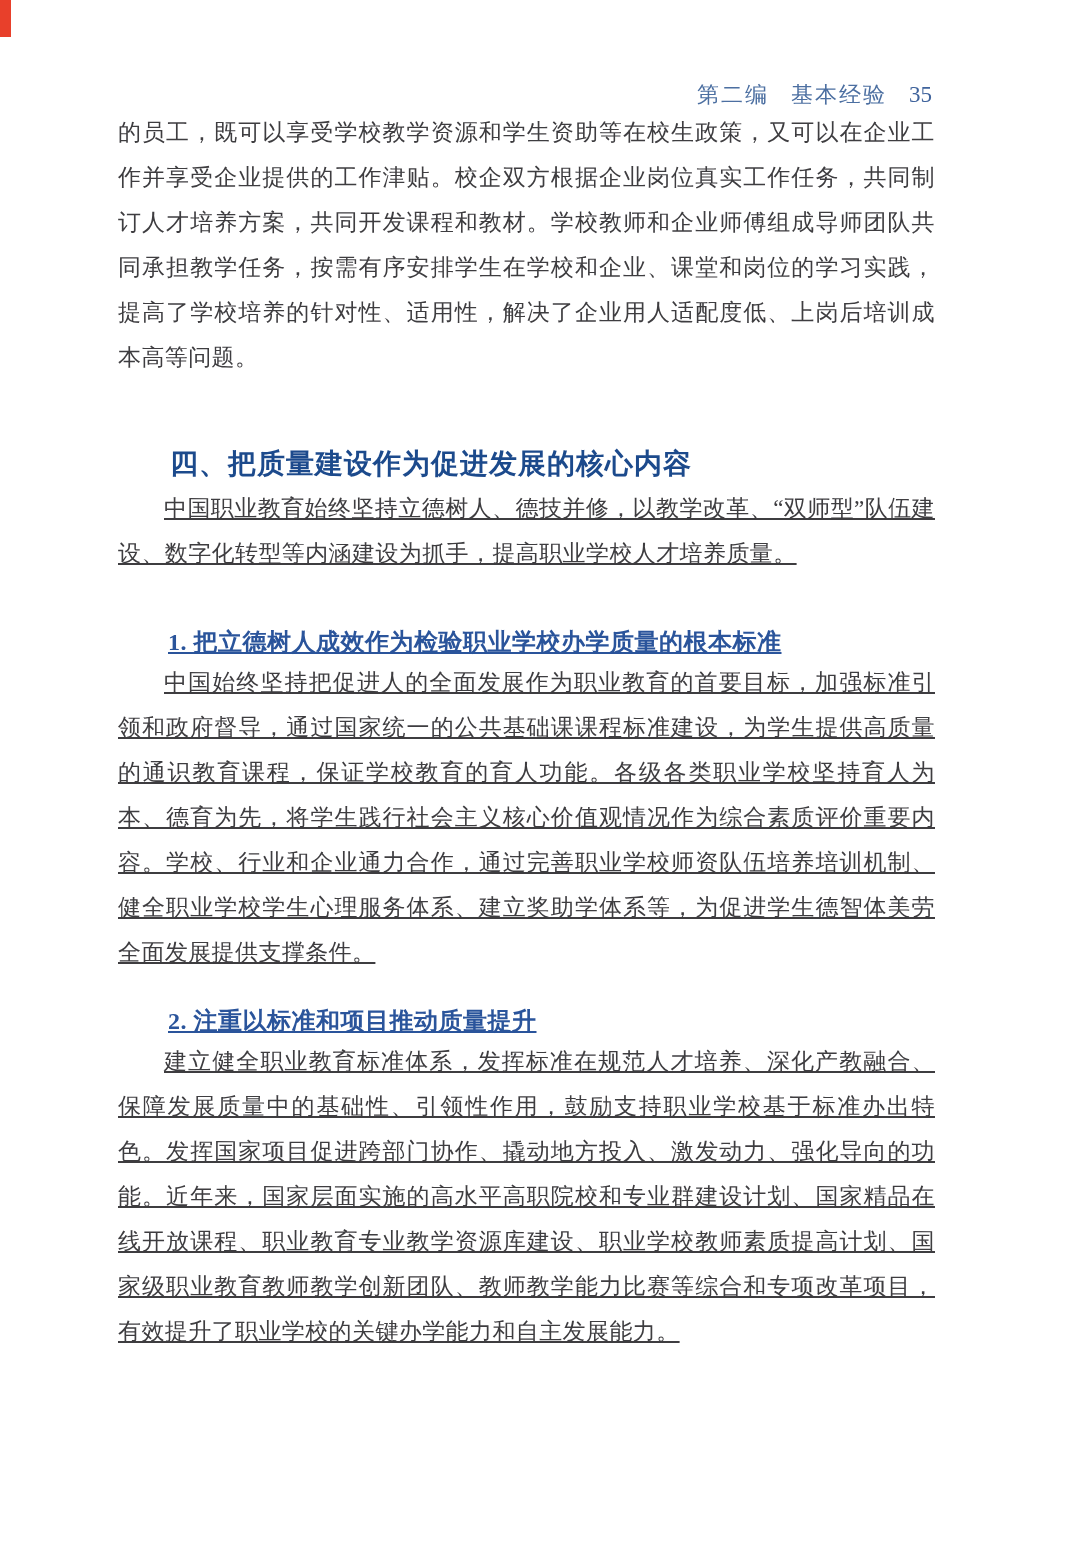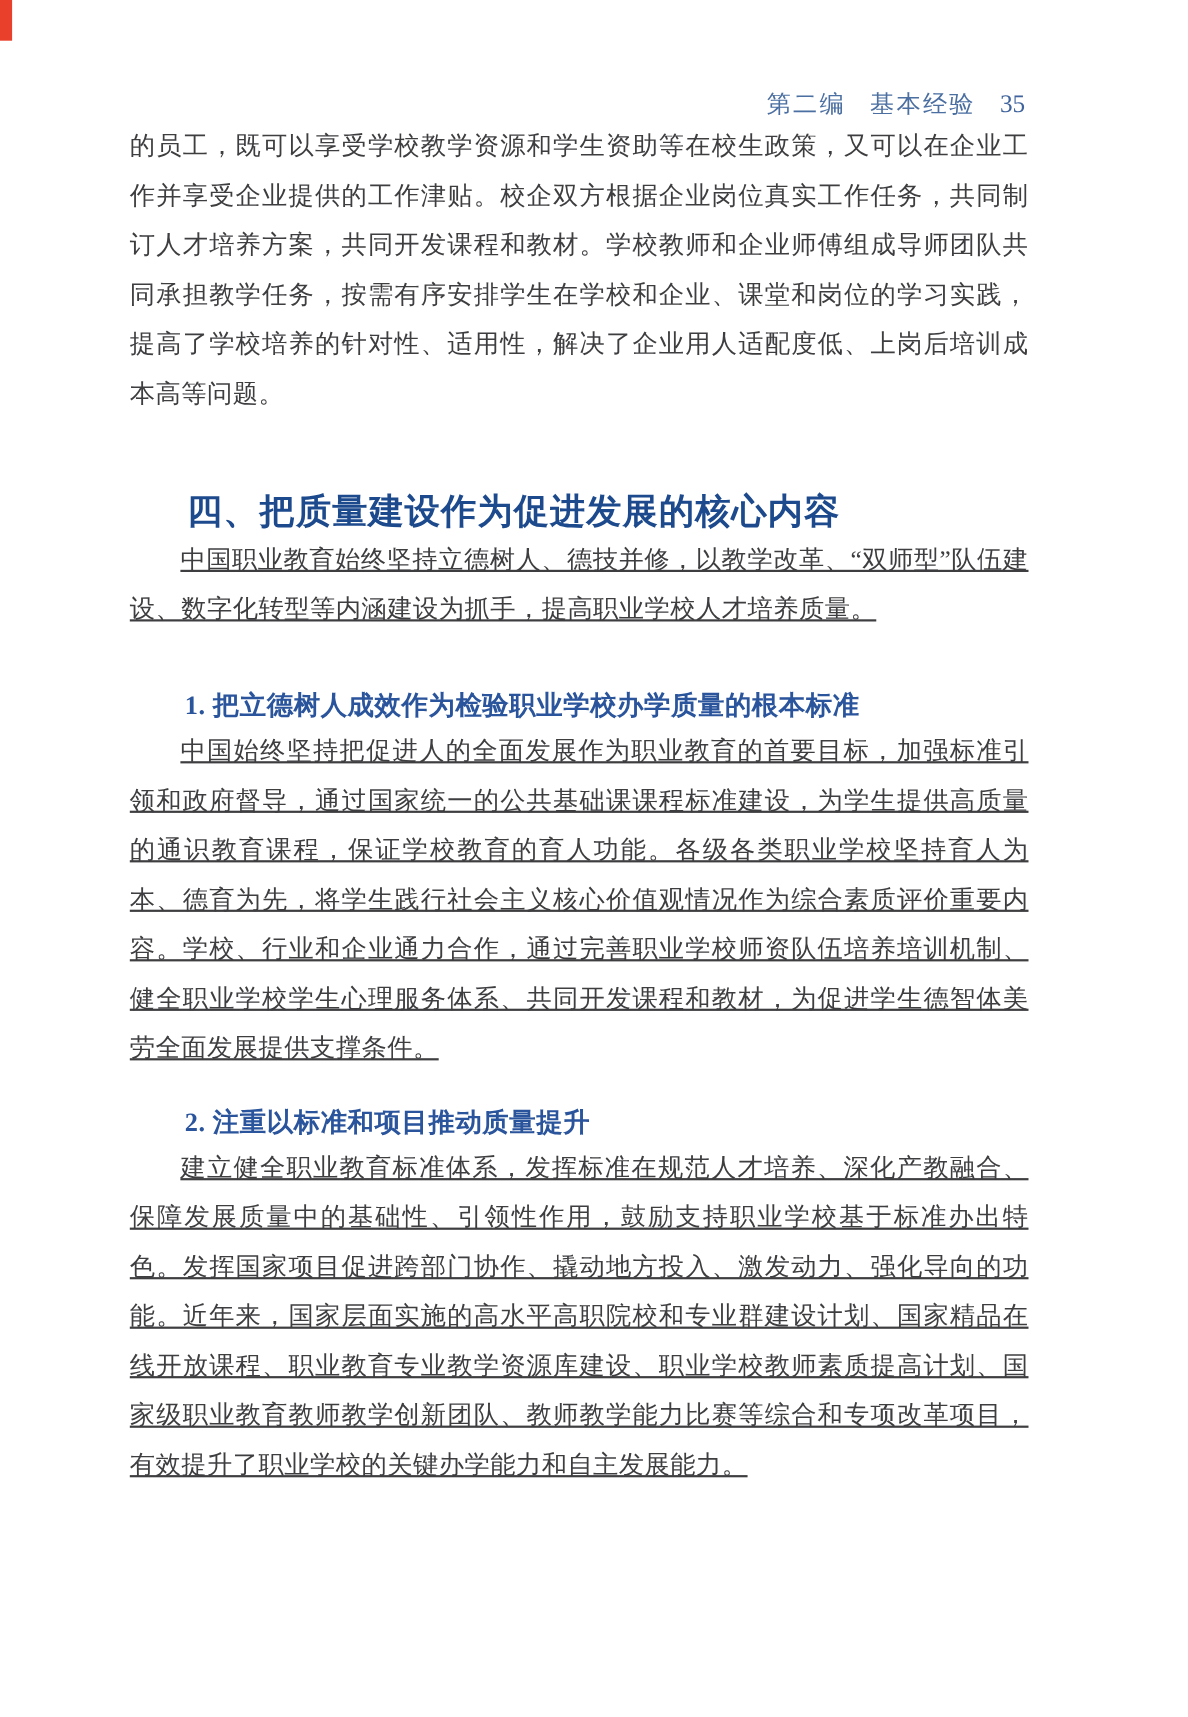--- a/index.html
+++ b/index.html
@@ -43,35 +43,36 @@
     line-height: 45px;
     letter-spacing: 0.4px;
     text-align: justify;
     text-justify: inter-ideograph;
   }
   p.indent { text-indent: 2em; text-decoration: underline; }
   .p-intro { margin-top: 52px; }
   .section-title {
     margin: 62px 0 0 0;
     padding-left: 52px;
-    font-size: 32px;
+    font-size: 28px;
     line-height: 44px;
     font-weight: bold;
     color: #1c4a8c;
     letter-spacing: 1px;
   }
   .p-lead { margin-top: 40px; }
   .sub-title {
     margin: 0;
     padding-left: 50px;
     font-size: 24px;
     line-height: 36px;
     font-weight: bold;
     color: #2a549b;
     letter-spacing: 0.5px;
+    text-decoration: underline;
   }
   .sub-title-1 { margin-top: 48px; }
   .sub-title-2 { margin-top: 28px; }
   .p-sub { margin-top: 10px; }
 </style>
 </head>
 <body>
 
 <div class="page">
 
@@ -84,21 +85,21 @@
   <div class="content">
 
     <p class="body-text p-intro">的员工，既可以享受学校教学资源和学生资助等在校生政策，又可以在企业工作并享受企业提供的工作津贴。校企双方根据企业岗位真实工作任务，共同制订人才培养方案，共同开发课程和教材。学校教师和企业师傅组成导师团队共同承担教学任务，按需有序安排学生在学校和企业、课堂和岗位的学习实践，提高了学校培养的针对性、适用性，解决了企业用人适配度低、上岗后培训成本高等问题。</p>
 
     <h2 class="section-title">四、把质量建设作为促进发展的核心内容</h2>
 
     <p class="body-text indent p-lead">中国职业教育始终坚持立德树人、德技并修，以教学改革、“双师型”队伍建设、数字化转型等内涵建设为抓手，提高职业学校人才培养质量。</p>
 
     <h3 class="sub-title sub-title-1">1. 把立德树人成效作为检验职业学校办学质量的根本标准</h3>
 
-    <p class="body-text indent p-sub">中国始终坚持把促进人的全面发展作为职业教育的首要目标，加强标准引领和政府督导，通过国家统一的公共基础课课程标准建设，为学生提供高质量的通识教育课程，保证学校教育的育人功能。各级各类职业学校坚持育人为本、德育为先，将学生践行社会主义核心价值观情况作为综合素质评价重要内容。学校、行业和企业通力合作，通过完善职业学校师资队伍培养培训机制、健全职业学校学生心理服务体系、共同开发课程和教材，为促进学生德智体美劳全面发展提供支撑条件。</p>
+    <p class="body-text indent p-sub">中国始终坚持把促进人的全面发展作为职业教育的首要目标，加强标准引领和政府督导，通过国家统一的公共基础课课程标准建设，为学生提供高质量的通识教育课程，保证学校教育的育人功能。各级各类职业学校坚持育人为本、德育为先，将学生践行社会主义核心价值观情况作为综合素质评价重要内容。学校、行业和企业通力合作，通过完善职业学校师资队伍培养培训机制、健全职业学校学生心理服务体系、建立奖助学体系等，为促进学生德智体美劳全面发展提供支撑条件。</p>
 
     <h3 class="sub-title sub-title-2">2. 注重以标准和项目推动质量提升</h3>
 
     <p class="body-text indent p-sub">建立健全职业教育标准体系，发挥标准在规范人才培养、深化产教融合、保障发展质量中的基础性、引领性作用，鼓励支持职业学校基于标准办出特色。发挥国家项目促进跨部门协作、撬动地方投入、激发动力、强化导向的功能。近年来，国家层面实施的高水平高职院校和专业群建设计划、国家精品在线开放课程、职业教育专业教学资源库建设、职业学校教师素质提高计划、国家级职业教育教师教学创新团队、教师教学能力比赛等综合和专项改革项目，有效提升了职业学校的关键办学能力和自主发展能力。</p>
 
   </div>
 
 </div>
 
 </body></html>

